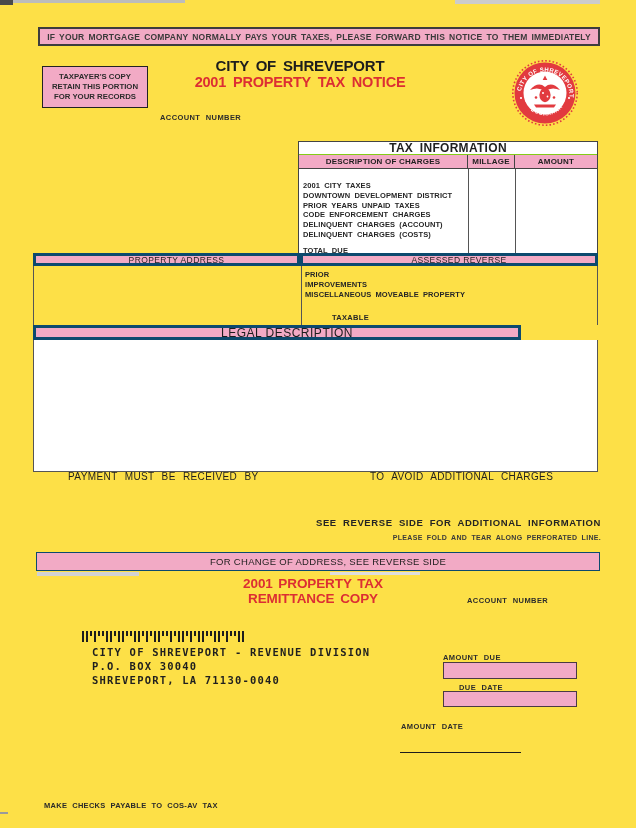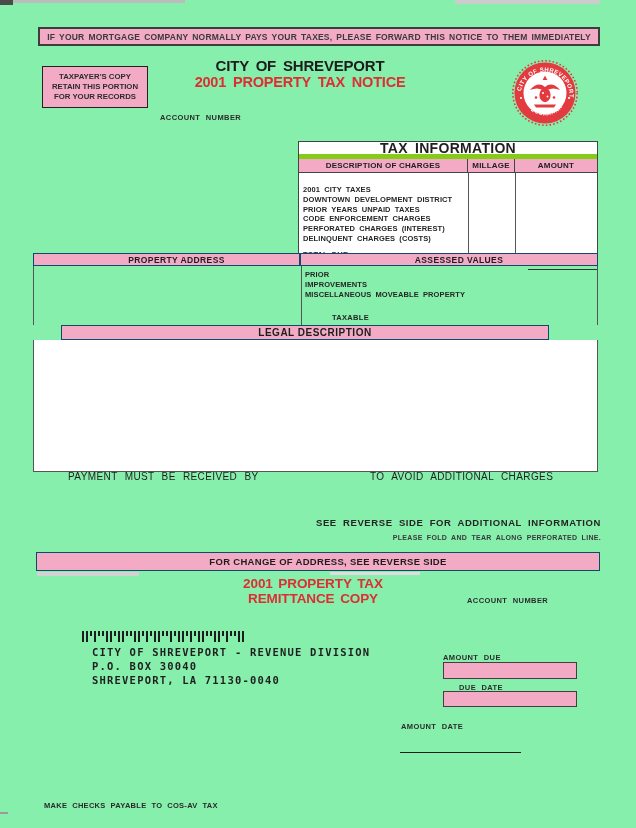--- a/index.html
+++ b/index.html
@@ -1,17 +1,17 @@
 <!DOCTYPE html>
 <html style="--pink: #F2AAC5; --red: #DC2E33;"><head>
 <meta charset="utf-8">
 <style>
   html,body{margin:0;padding:0;background:#888;}
   .doc{
-    position:relative;width:636px;height:828px;background:#86efac;
+    position:relative;width:636px;height:828px;background:#fde047;
     font-family:"Liberation Sans",sans-serif;color:#222;overflow:hidden;
     margin:0 auto;
   }
   .abs{position:absolute;}
   
   .artifact{position:absolute;}
   
   .banner{
     left:38px;top:27px;width:558px;height:15px;
     background:var(--pink);border:2px solid #3d3d3d;
@@ -23,39 +23,39 @@
     background:var(--pink);border:1.5px solid #222;
     display:flex;flex-direction:column;align-items:center;justify-content:center;
     font-size:7.8px;font-weight:bold;color:#2c2c2c;line-height:10px;text-align:center;
   }
   .title-block{left:150px;top:58px;width:300px;text-align:center;}
   .title-main{font-size:15px;font-weight:bold;color:#1d1d1d;letter-spacing:-.2px;word-spacing:3px;line-height:16px;}
   .title-sub{font-size:14.5px;font-weight:bold;color:var(--red);letter-spacing:-.2px;word-spacing:3px;line-height:16px;}
   .small-label{font-size:7.5px;font-weight:600;color:#2c2c2c;letter-spacing:.4px;word-spacing:3px;}
   
   .tax-table{left:298px;top:141px;width:300px;height:114px;border:1px solid #444;background:#fff;box-sizing:border-box;}
-  .tt-title{height:12px;border-bottom:5px solid #84cc16;display:flex;align-items:center;justify-content:center;
-    font-size:14px;font-weight:bold;letter-spacing:.3px;word-spacing:3px;color:#1f1f1f;}
+  .tt-title{height:12px;border-bottom:1px solid #84cc16;display:flex;align-items:center;justify-content:center;
+    font-size:12px;font-weight:bold;letter-spacing:.3px;word-spacing:3px;color:#1f1f1f;}
   .tt-head{display:flex;height:13px;border-bottom:1px solid #444;background:var(--pink);}
   .tt-head>div{display:flex;align-items:center;justify-content:center;font-size:8px;font-weight:bold;color:#1f1f1f;
     letter-spacing:.2px;box-sizing:border-box;}
   .tt-c1{width:169px;border-right:1px solid #444;}
   .tt-c2{width:47px;border-right:1px solid #444;}
   .tt-c3{flex:1;}
   .tt-body{position:relative;height:87px;}
   .tt-vline{position:absolute;top:0;bottom:0;width:1px;background:#555;}
   .charges{position:absolute;left:4px;top:12px;font-size:7.5px;font-weight:600;line-height:9.8px;
     letter-spacing:.1px;word-spacing:2px;color:#262626;}
   .total-line{position:absolute;left:4px;bottom:1px;font-size:7.5px;font-weight:600;letter-spacing:.1px;word-spacing:2px;color:#262626;}
   .sum-rule{position:absolute;left:229px;width:70px;top:96px;height:1px;background:#333;}
   
   .pink-bar{
-    background:var(--pink);border:1px solid #0c4a6e;box-sizing:border-box;
+    background:var(--pink);border:3px solid #0c4a6e;box-sizing:border-box;
     display:flex;align-items:center;justify-content:center;
-    font-weight:bold;color:#1d1d1d;padding-left:20px;
+    font-weight:normal;color:#1d1d1d;padding-left:20px;
   }
   
   .pa-body{left:33px;top:266px;width:565px;height:59px;border-left:1px solid #555;border-right:1px solid #555;box-sizing:border-box;}
   .pa-divider{position:absolute;left:267px;top:0;bottom:0;width:1px;background:#555;}
   .assessed-list{position:absolute;left:271px;top:4px;font-size:7.5px;font-weight:600;line-height:10px;letter-spacing:.1px;word-spacing:2px;color:#262626;}
   .taxable{position:absolute;left:298px;top:47px;font-size:7.5px;font-weight:600;letter-spacing:.3px;color:#262626;}
   .legal-box{left:33px;top:340px;width:565px;height:132px;border:1px solid #555;border-top:none;box-sizing:border-box;background:#fff;}
   
   .payment-line{font-size:10px;font-weight:500;color:#1f1f1f;letter-spacing:.4px;word-spacing:4px;}
   .center-text{left:35px;width:566px;text-align:right;}
@@ -144,47 +144,47 @@
       <div class="tt-c3">AMOUNT</div>
     </div>
     <div class="tt-body">
       <div class="tt-vline" style="left:169px;"></div>
       <div class="tt-vline" style="left:216px;"></div>
       <div class="charges">
         <div>2001 CITY TAXES</div>
         <div>DOWNTOWN DEVELOPMENT DISTRICT</div>
         <div>PRIOR YEARS UNPAID TAXES</div>
         <div>CODE ENFORCEMENT CHARGES</div>
-        <div>PERFORATED CHARGES (INTEREST)</div>
+        <div>DELINQUENT CHARGES (ACCOUNT)</div>
         <div>DELINQUENT CHARGES (COSTS)</div>
       </div>
       <div class="sum-rule"></div>
       <div class="total-line">TOTAL DUE</div>
     </div>
   </div>
 
   <div class="abs pink-bar" style="left:33px;top:253px;width:267px;height:13px;font-size:8.5px;letter-spacing:.4px;">
     <span>PROPERTY ADDRESS</span>
   </div>
   <div class="abs pink-bar" style="left:300px;top:253px;width:298px;height:13px;font-size:8.5px;letter-spacing:.4px;">
-    <span>ASSESSED VALUES</span>
+    <span>ASSESSED REVERSE</span>
   </div>
 
   <div class="abs pa-body">
     <div class="pa-divider"></div>
     <div class="abs" style="left:4px;top:4px;width:255px;height:50px;"></div>
     <div class="assessed-list">
       <div>PRIOR</div>
       <div>IMPROVEMENTS</div>
       <div>MISCELLANEOUS MOVEABLE PROPERTY</div>
     </div>
     <div class="taxable">TAXABLE</div>
   </div>
 
-  <div class="abs pink-bar" style="left:33px;top:325px;width:488px;height:15px;font-size:10px;letter-spacing:.5px;margin-left:28px;">
+  <div class="abs pink-bar" style="left:33px;top:325px;width:488px;height:15px;font-size:12px;letter-spacing:.5px;">
     <span>LEGAL DESCRIPTION</span>
   </div>
   <div class="abs legal-box"></div>
 
   <div class="abs payment-line" style="left:68px;top:471px;">PAYMENT MUST BE RECEIVED BY</div>
   <div class="abs" style="left:262px;top:471px;width:100px;height:12px;"></div>
   <div class="abs payment-line" style="left:370px;top:471px;">TO AVOID ADDITIONAL CHARGES</div>
 
   <div class="abs center-text see-reverse" style="top:517px;">SEE REVERSE SIDE FOR ADDITIONAL INFORMATION</div>
   <div class="abs center-text fold-note" style="top:534px;">PLEASE FOLD AND TEAR ALONG PERFORATED LINE.</div>

